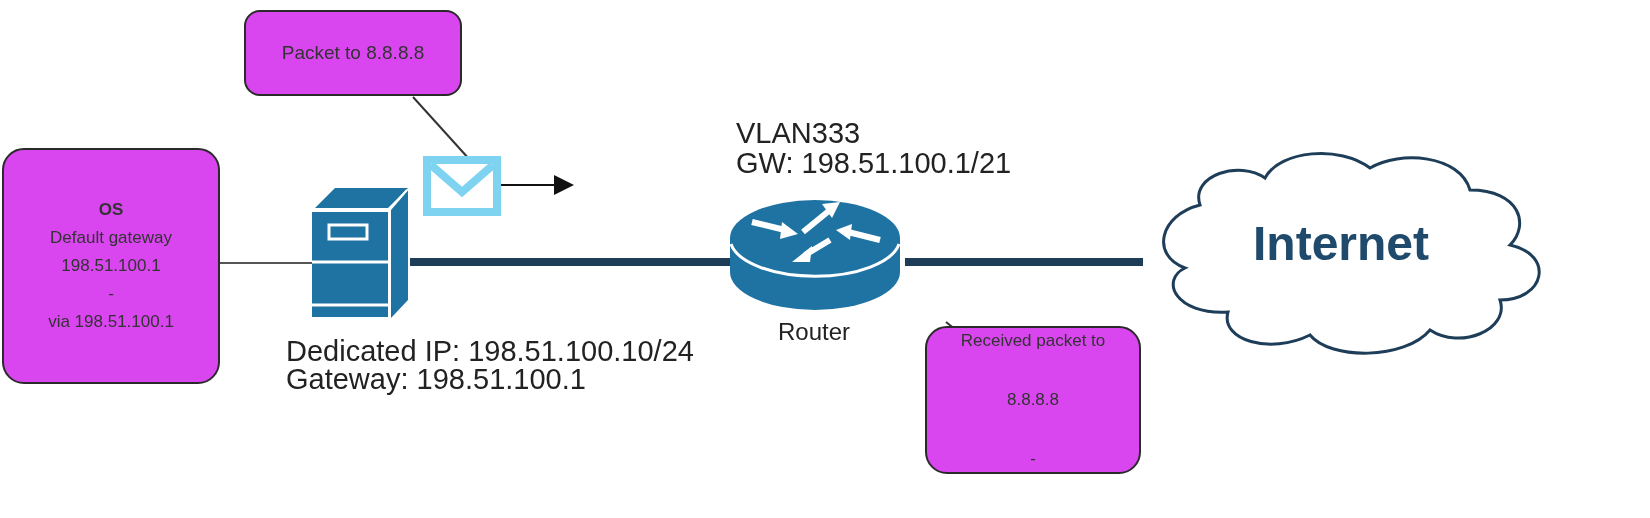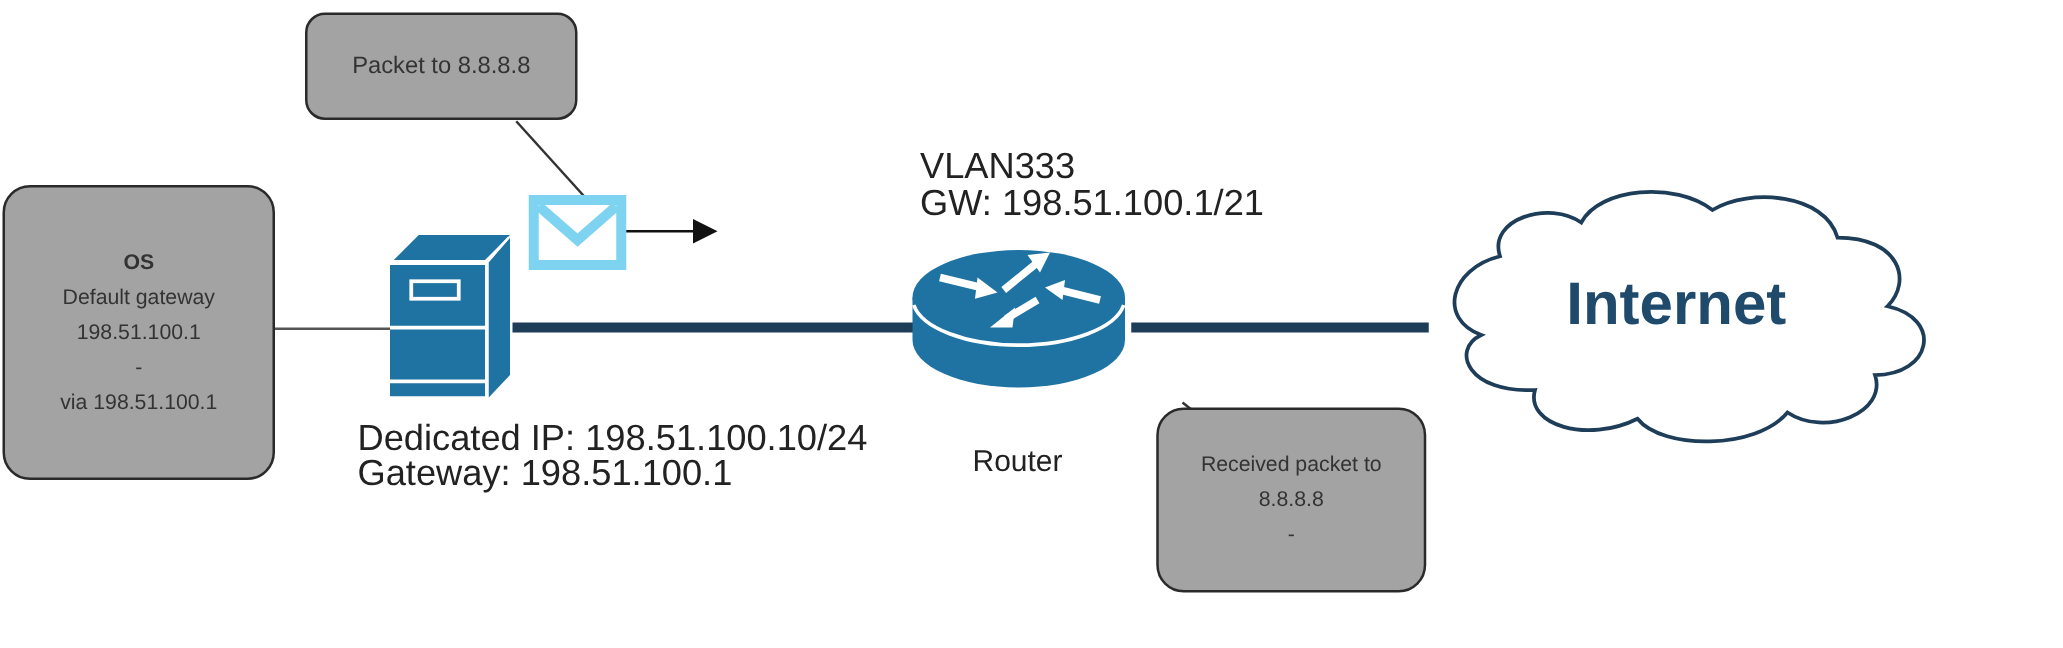--- a/index.html
+++ b/index.html
@@ -1,19 +1,19 @@
 <!DOCTYPE html>
 <html><head>
 <meta charset="utf-8">
 <style>
   html, body { margin: 0; padding: 0; background: #ffffff; }
   body { width: 1650px; height: 518px; position: relative; overflow: hidden;
          font-family: "Liberation Sans", sans-serif; color: #222; }
   svg.canvas { position: absolute; left: 0; top: 0; }
-  .box { position: absolute; border: 2px solid #2a2a2a; border-radius: 22px; background: #a3a3a3;
+  .box { position: absolute; border: 2px solid #2a2a2a; border-radius: 22px; background: #d946ef;
          display: flex; flex-direction: column; justify-content: center; align-items: center;
          text-align: center; box-sizing: border-box; color: #333; }
   .box .line { font-size: 17px; line-height: 28px; }
   .box .title { font-weight: bold; font-size: 17px; }
   .label { position: absolute; font-size: 29px; line-height: 30px; color: #222; white-space: nowrap; }
   .router-label { position: absolute; font-size: 24px; color: #222; }
   .internet-label { position: absolute; font-size: 48px; font-weight: bold; color: #1f4a6b; }
 </style>
 </head>
 <body>
@@ -87,22 +87,22 @@
 
 <div class="box" style="left:244px; top:10px; width:218px; height:86px; border-radius:16px;">
   <div class="line" style="font-size:19px;">Packet to 8.8.8.8</div>
 </div>
 
 <div class="label" style="left:286px; top:336px;">Dedicated IP: 198.51.100.10/24</div>
 <div class="label" style="left:286px; top:364px;">Gateway: 198.51.100.1</div>
 
 <div class="label" style="left:736px; top:118px;">VLAN333</div>
 <div class="label" style="left:736px; top:148px;">GW: 198.51.100.1/21</div>
-<div class="router-label" style="left:778px; top:318px;margin-top:38px;">Router</div>
+<div class="router-label" style="left:778px; top:318px;">Router</div>
 
 <div class="box" style="left: 974px; top: 340px; width: 0px; height: 0px; border: none;"></div>
-<div class="box" style="left:925px; top:326px; width:216px; height:148px;">
+<div class="box" style="left:925px; top:326px; width:216px; height:148px;gap:31px;">
   <div class="line">Received packet to</div>
   <div class="line">8.8.8.8</div>
   <div class="line">-</div>
 </div>
 
 <div class="internet-label" style="left:1253px; top:216px;">Internet</div>
 
 </body></html>

